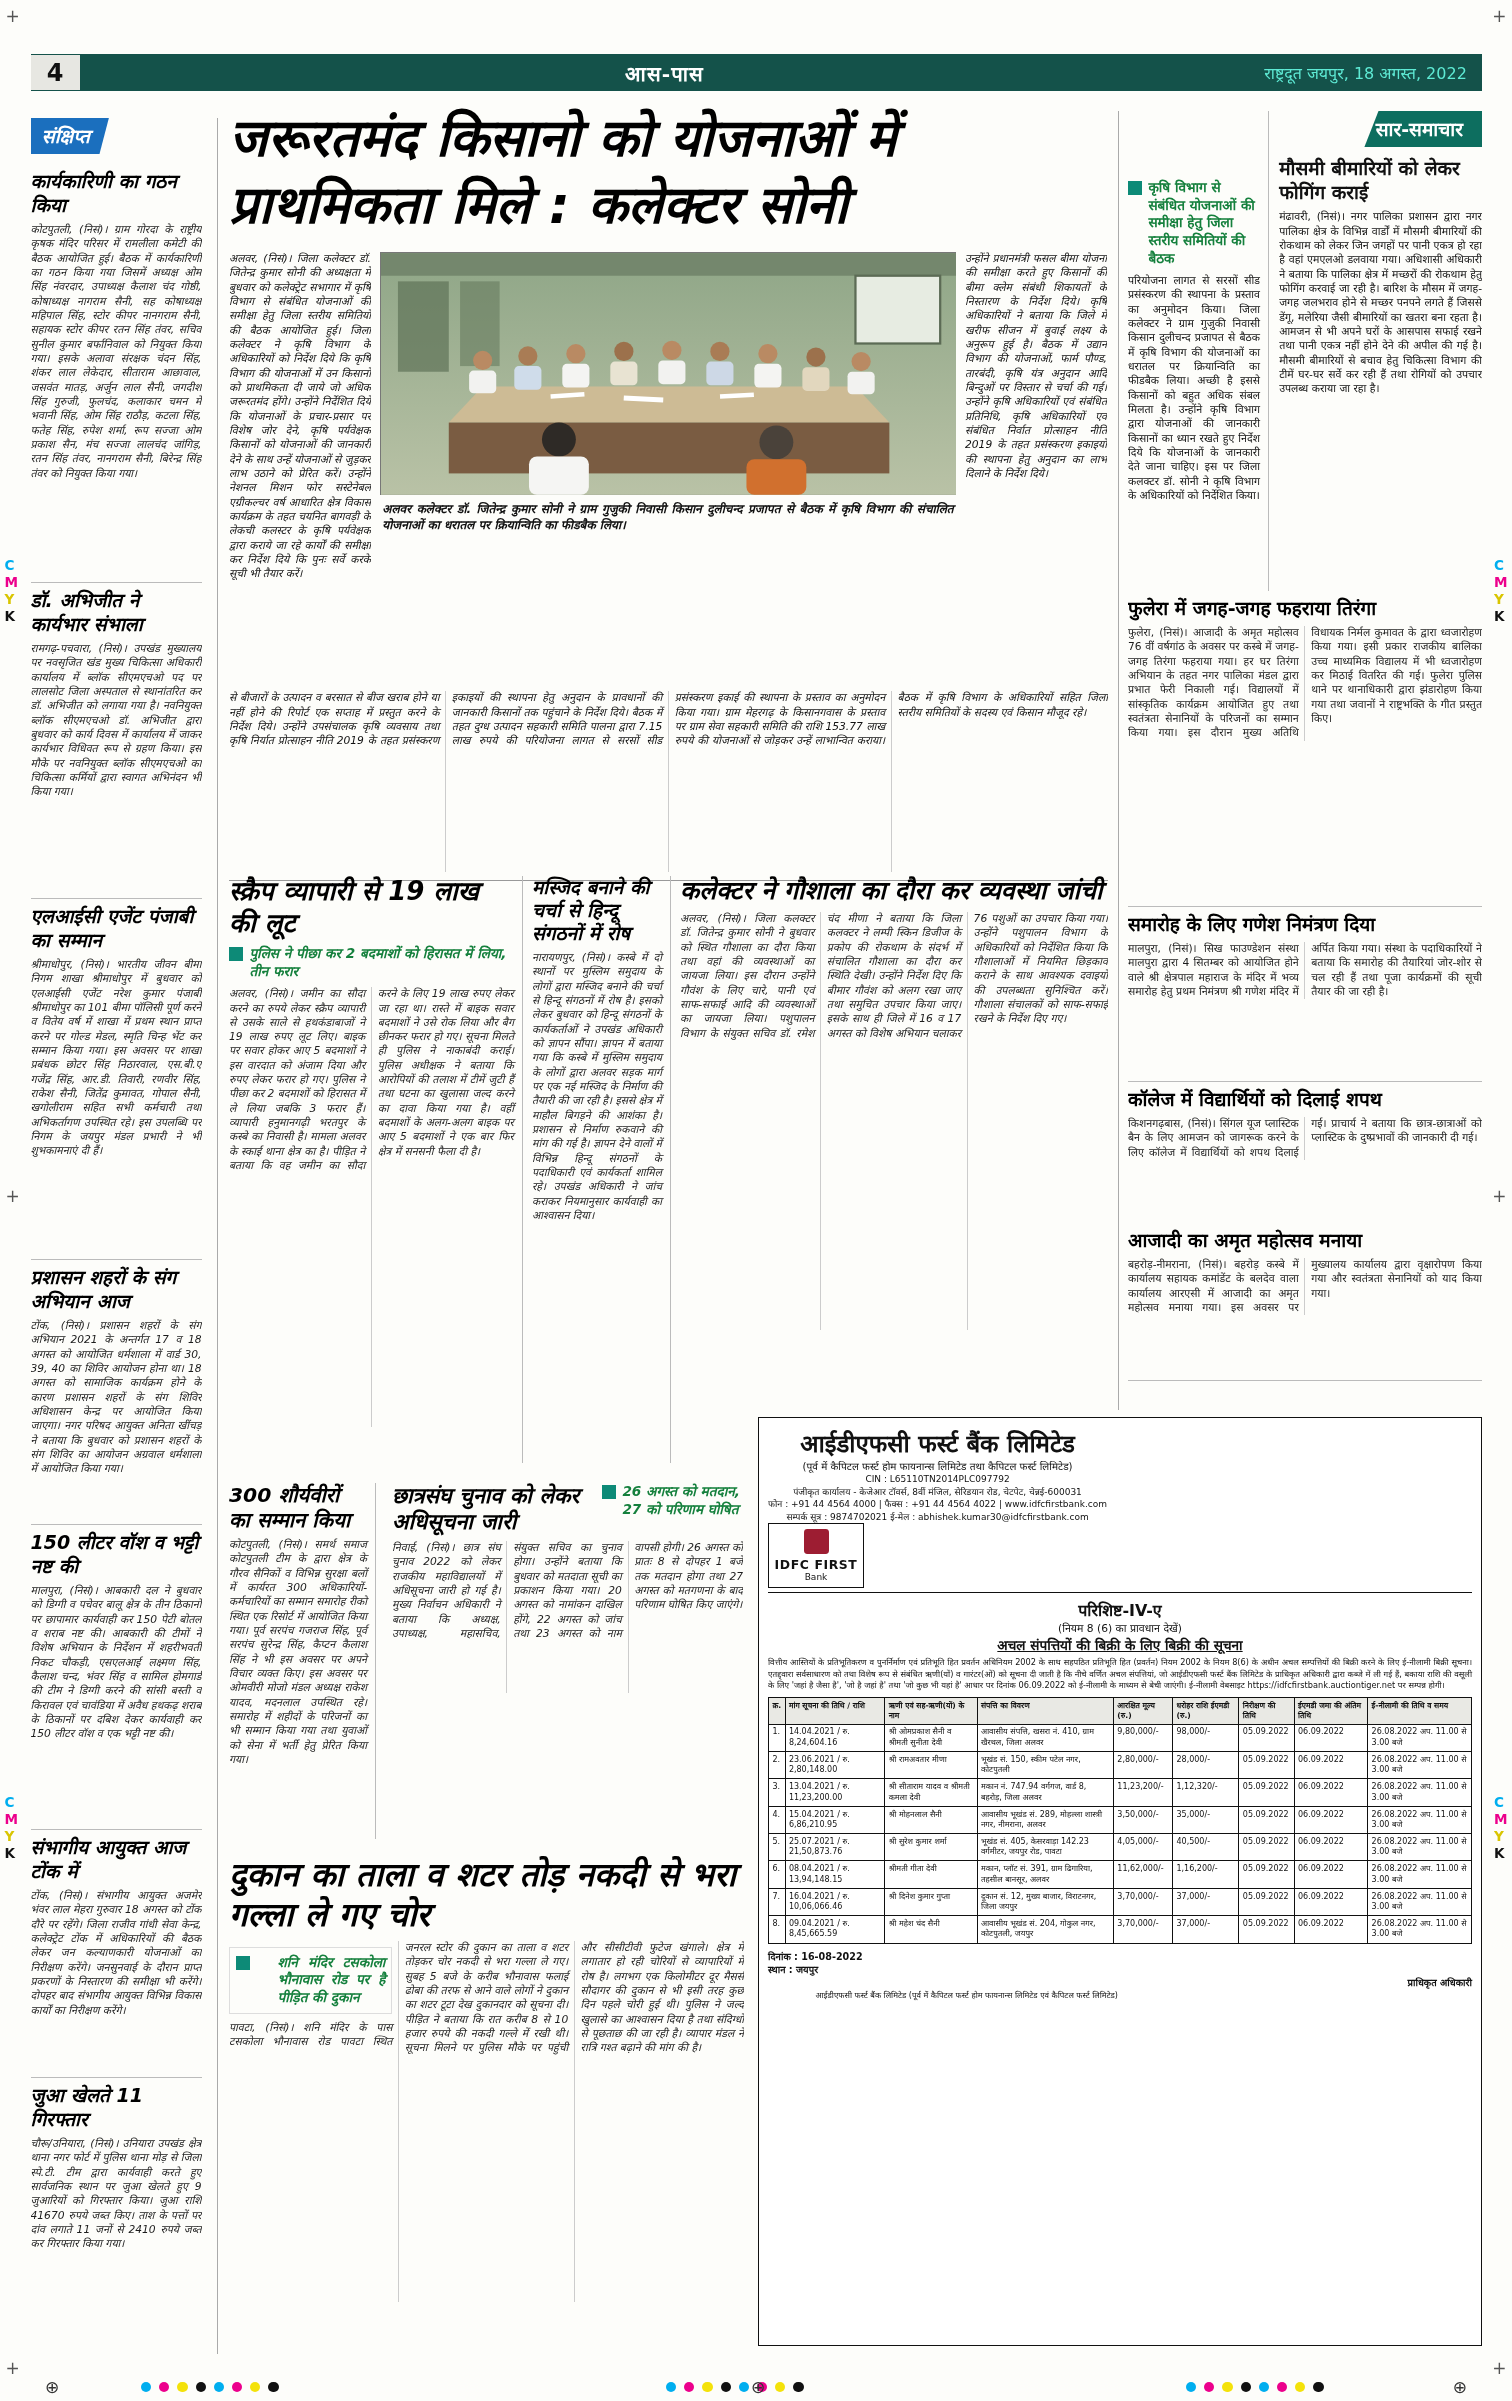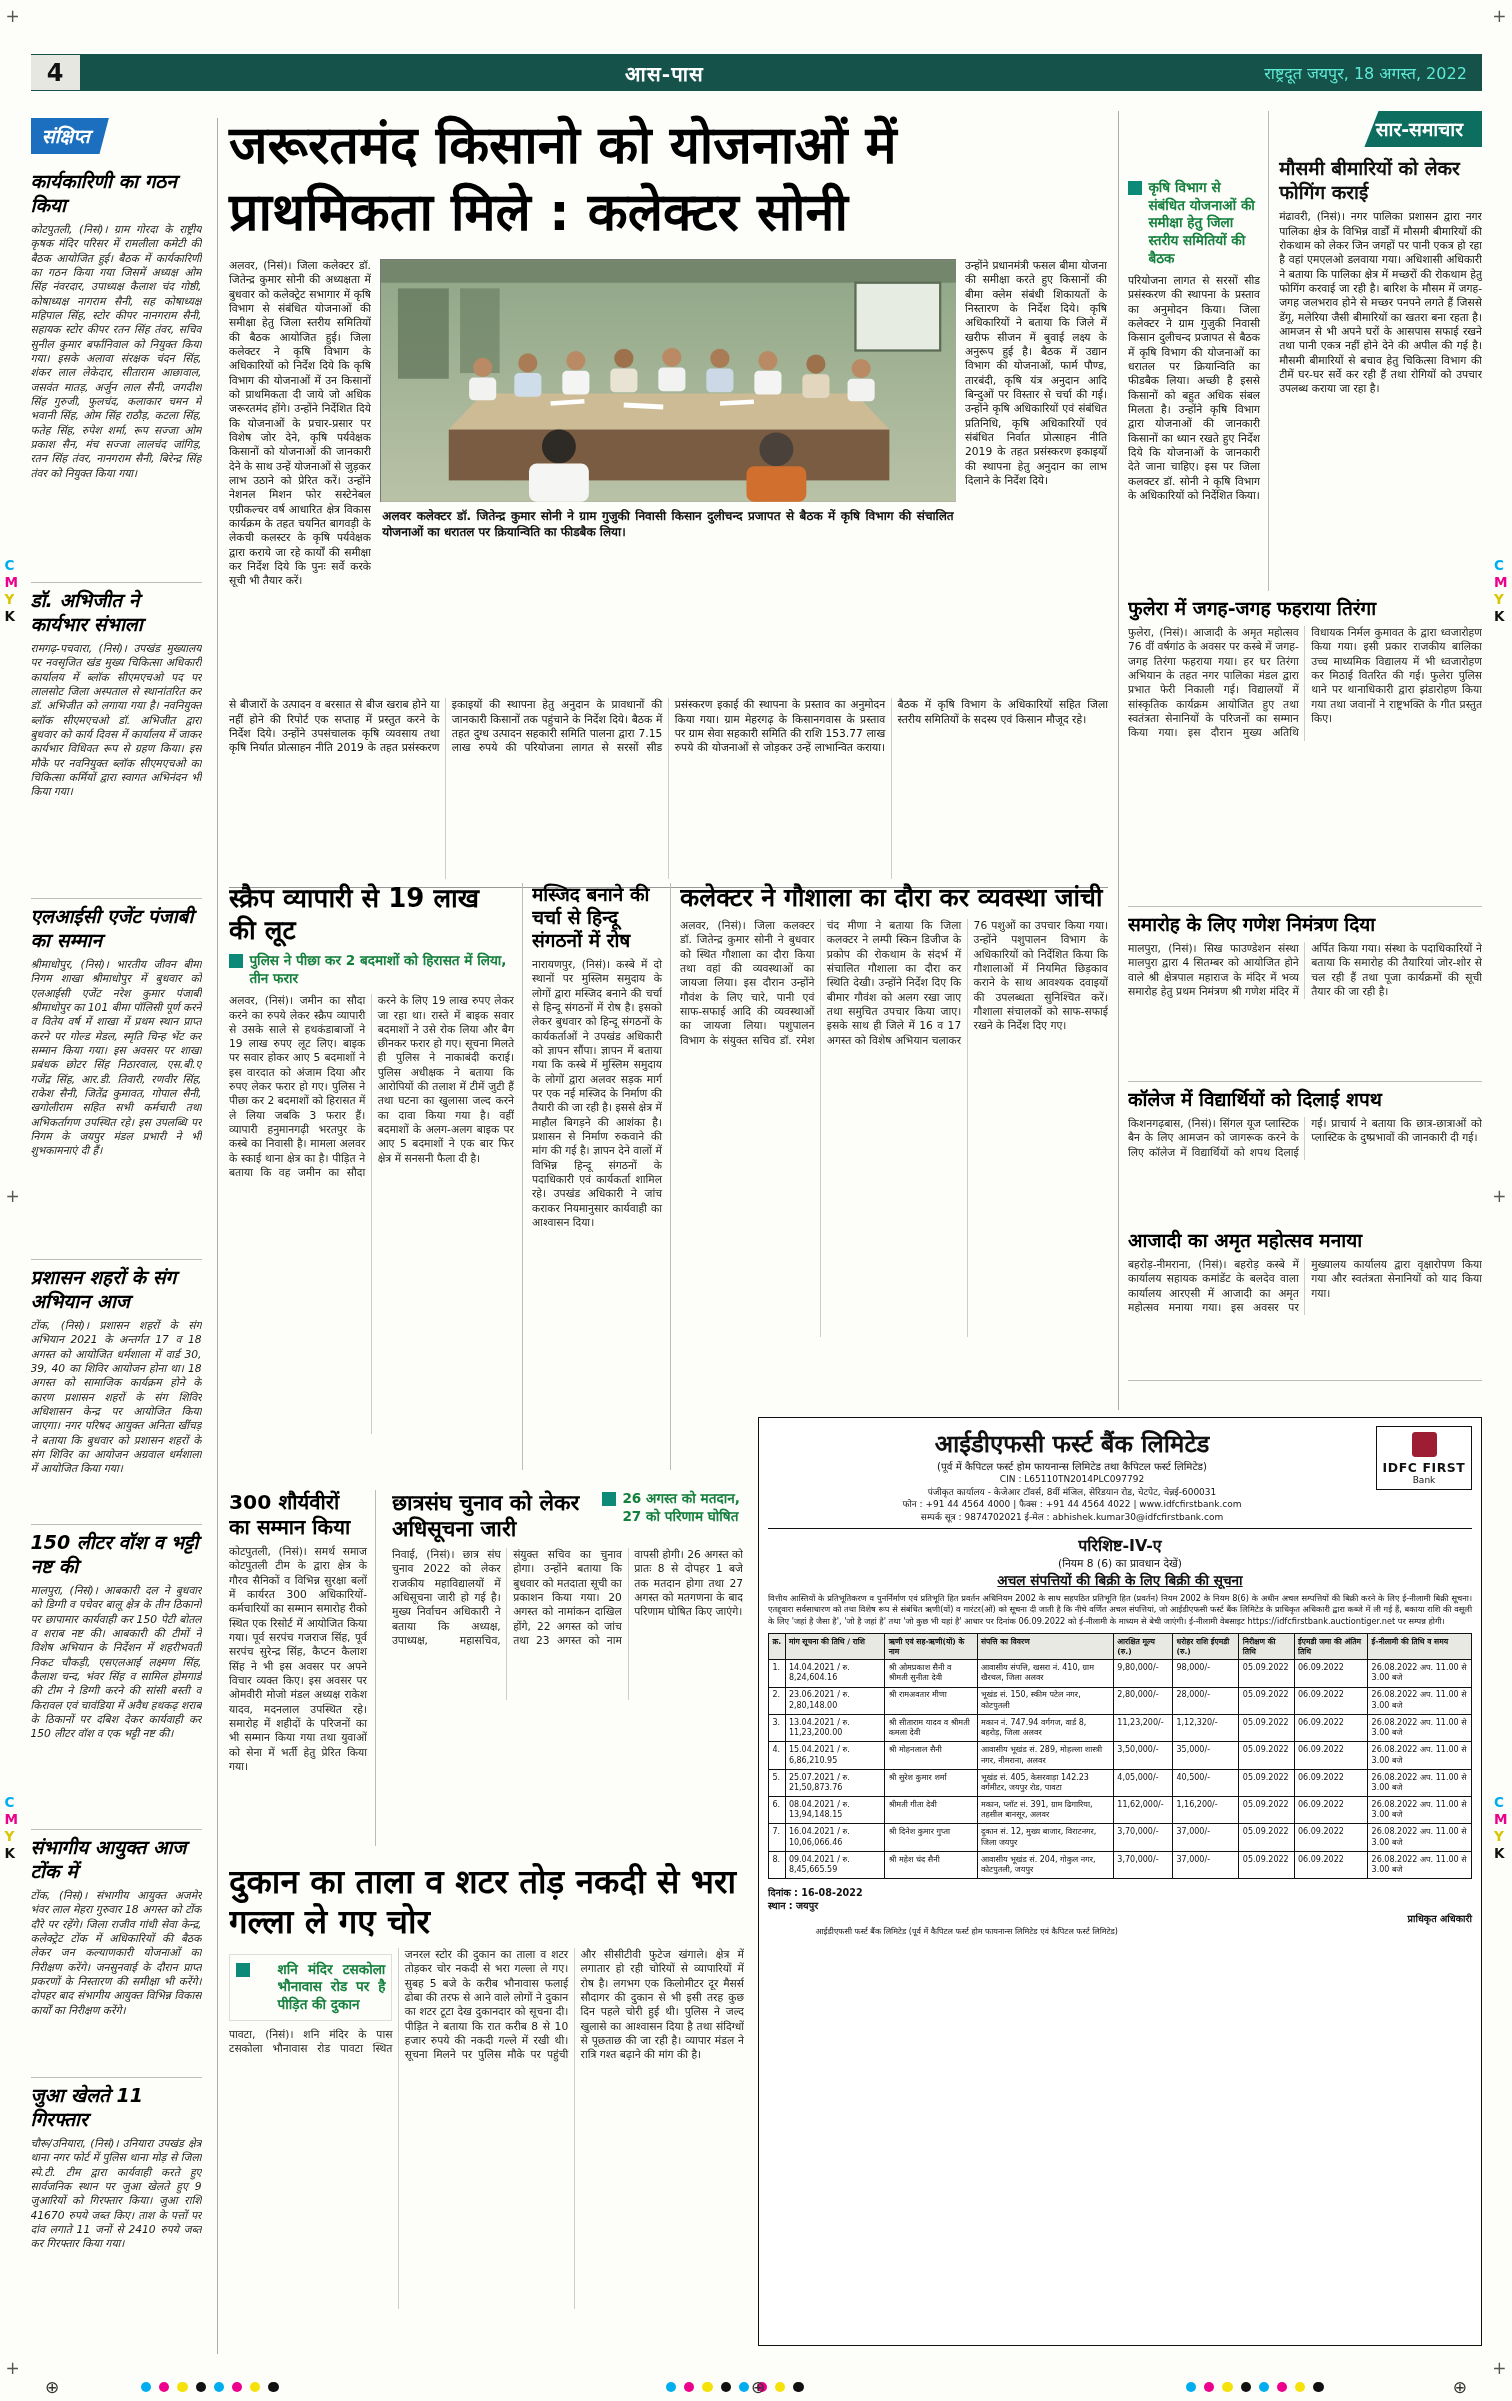--- a/index.html
+++ b/index.html
@@ -19,21 +19,21 @@
   .reg { position:absolute; bottom:4.5px; font-size:17px; color:#333; }
 
   
   .masthead { position:absolute; left:30.5px; right:30.5px; top:54px; height:37px; display:flex; align-items:stretch; background:#14524a; border-top:1.7px solid #14524a; border-bottom:1.7px solid #14524a; }
   .masthead .pageno { width:49px; background:#e7e7e2; color:#111; font-size:24px; font-weight:bold; display:flex; align-items:center; justify-content:center; }
   .masthead .bar { flex:1; display:flex; align-items:center; justify-content:center; color:#fff; font-size:20.3px; font-weight:bold; letter-spacing:1.1px; }
   .masthead .edition { display:flex; align-items:center; padding:0 14.7px; color:#5eead4; font-size:16px; }
 
   
   .left-rail { position:absolute; left:30.5px; top:118px; width:187px; height:2236px; border-right:0.6px solid #aaa; padding-right:15px; overflow:hidden;font-style:italic; }
-  .main-area { position:absolute; left:229px; top:109px; width:879px; height:2236px; }
+  .main-area { position:absolute; left:229px; top:102px; width:879px; height:2236px;font-style:italic; }
   .right-rail { position:absolute; left:1118px; top:111px; width:364px; height:1299px; border-left:0.6px solid #aaa; padding-left:9px; overflow:hidden; }
   .bank-ad { position:absolute; left:758px; top:1417px; width:724px; height:929px; border:1.7px solid #111; background:#fff; padding:8px 9px; overflow:hidden; }
 
   .rail-head { display:inline-block; color:#fff; font-size:19px; font-weight:bold; padding:4.5px 19px 5.6px 11.3px; margin-bottom:10.2px; }
   .rail-head.blue { background:#1b6fbe; clip-path:polygon(0 0, 100% 0, 88% 100%, 0 100%); }
   .rail-head.green { background:#0d6e5f; clip-path:polygon(12% 0, 100% 0, 100% 100%, 0 100%); }
 
   .art { border-bottom:0.6px solid #bbb; padding:5.6px 0 8px; overflow:hidden; }
   .art h3 { font-size:19px; line-height:1.25; margin-bottom:5.6px; color:#000; }
   .art .body { font-size:10.7px; line-height:1.34; text-align:justify; color:#1c1c1c; }
@@ -79,21 +79,21 @@
   
   .rr-top { display:flex; gap:10.2px; height:480px; overflow:hidden; }
   .rr-note { width:141px; flex:none; border-right:0.6px solid #bbb; padding-right:8px; }
   .rr-note .follow { font-size:10.7px; line-height:1.34; text-align:justify; margin-top:6.8px; }
   .rr-first { flex:1; }
   .rr-first .rail-head { float:right; }
   .rr-first h3 { clear:both; font-size:19px; line-height:1.25; margin:8px 0 5.6px; }
   .rr-first .body { font-size:10.7px; line-height:1.34; text-align:justify; }
 
   
-  .bank-head { display:flex; justify-content:space-between; align-items:flex-start; border-bottom:1.1px solid #111; padding-bottom:4.5px; }
+  .bank-head { display:flex; justify-content:space-between; align-items:flex-start; border-bottom:1.1px solid #111; padding-bottom:4.5px;flex-direction:column; }
   .bank-title-wrap { flex:1; text-align:center; }
   .bank-title { font-size:24px; font-weight:bold; }
   .bank-sub { font-size:10.2px; }
   .bank-meta { font-size:9px; line-height:1.4; }
   .bank-logo { width:96px; border:1.1px solid #111; padding:4.5px; text-align:center; flex:none; }
   .bank-logo .lg { width:25px; height:25px; background:#9d1d32; margin:0 auto 3.4px; border-radius:3.4px; }
   .bank-logo .t1 { font-weight:bold; font-size:12.4px; letter-spacing:0.6px; }
   .bank-logo .t2 { font-size:9px; }
   .annex { text-align:center; margin:5.6px 0 3.4px; }
   .annex .a1 { font-weight:bold; font-size:16px; }

